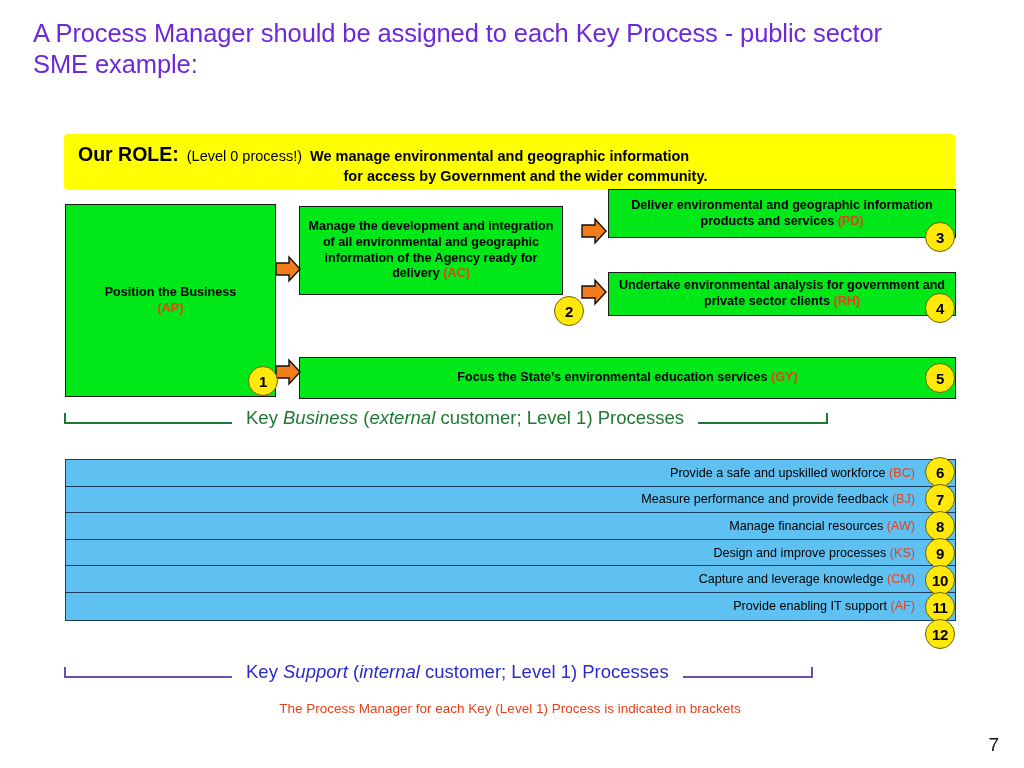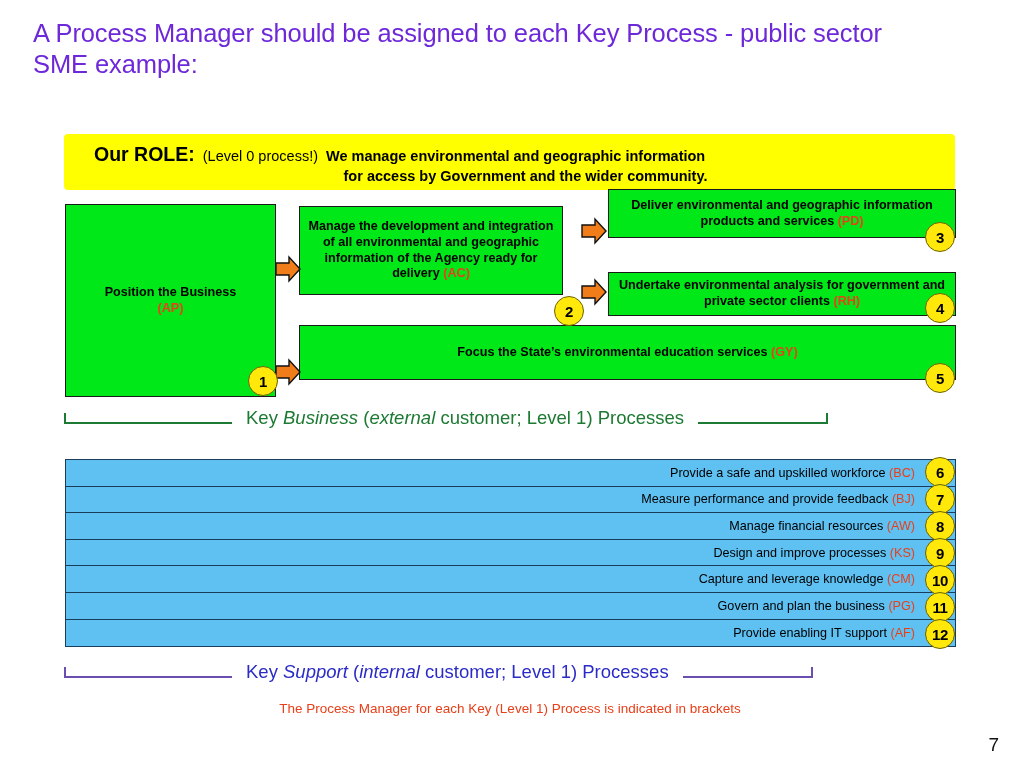--- a/index.html
+++ b/index.html
@@ -34,21 +34,21 @@
     left: 64px;
     top: 134px;
     width: 891px;
     height: 56px;
     background: #ffff00;
     border-radius: 4px;
     box-sizing: border-box;
   }
   #role-line1 {
     position: absolute;
-    left: 30px;
+    left: 14px;
     top: 9px;
     white-space: nowrap;
   }
   #role-label {
     font-size: 19.5px;
     font-weight: bold;
     color: #000;
     vertical-align: baseline;
   }
   #role-paren {
@@ -89,21 +89,21 @@
     display: flex;
     align-items: center;
     justify-content: center;
     text-align: center;
     padding: 0 6px;
   }
   #box-position   { left: 65px;  top: 204px; width: 211px; height: 193px; }
   #box-manage     { left: 299px; top: 206px; width: 264px; height: 89px; }
   #box-deliver    { left: 608px; top: 189px; width: 348px; height: 49px;  }
   #box-undertake  { left: 608px; top: 272px; width: 348px; height: 44px;  }
-  #box-focus      { left: 299px; top: 325px; width: 657px; height: 55px;  }
+  #box-focus      { left: 299px; top: 357px; width: 657px; height: 42px;  }
 
   .code { color: #e8401a; }
 
   
   .arrow {
     position: absolute;
     width: 0; height: 0;
   }
   .arrow svg { display: block; }
 
@@ -296,23 +296,20 @@
       <span><span>Measure performance and provide feedback </span><span class="code">(BJ)</span></span>
     </div>
   <div class="brow">
       <span><span>Manage financial resources </span><span class="code">(AW)</span></span>
     </div>
   <div class="brow">
       <span><span>Design and improve processes </span><span class="code">(KS)</span></span>
     </div>
   <div class="brow">
       <span><span>Capture and leverage knowledge </span><span class="code">(CM)</span></span>
-    </div>
-  <div class="brow">
-      <span><span>Govern and plan the business </span><span class="code">(PG)</span></span>
     </div>
   <div class="brow">
       <span><span>Provide enabling IT support </span><span class="code">(AF)</span></span>
     </div>
 </div>
 
 <div class="badge" style="left:925px; top:457px;">6</div>
 <div class="badge" style="left:925px; top:484px;">7</div>
 <div class="badge" style="left:925px; top:511px;">8</div>
 <div class="badge" style="left:925px; top:538px;">9</div>

